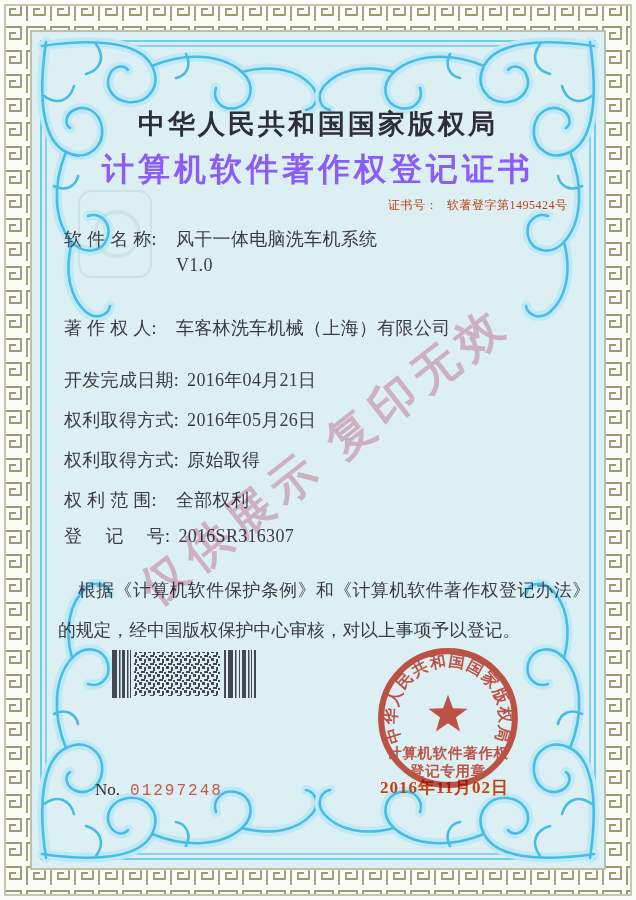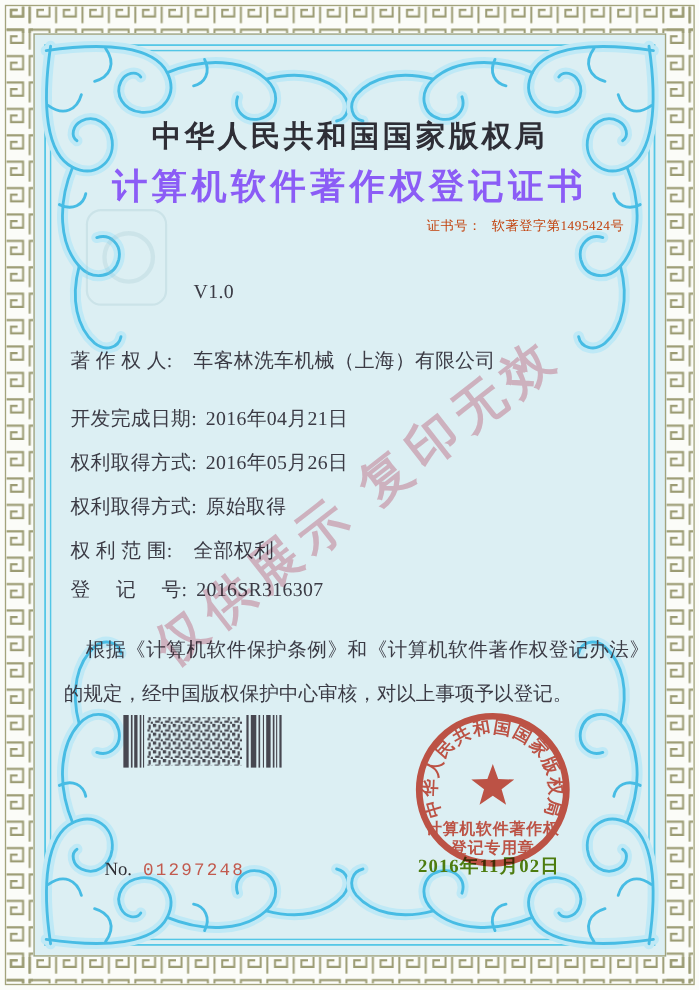--- a/index.html
+++ b/index.html
@@ -43,21 +43,21 @@
   .watermark{
     position:absolute;left:325px;top:455px;z-index:6;white-space:nowrap;
     transform:translate(-50%,-50%) rotate(-38deg);
     font-size:46px;letter-spacing:8px;font-weight:600;
     color:#e495a6;opacity:.62;mix-blend-mode:multiply;
   }
   .barcode{position:absolute;left:112px;top:650px;z-index:4;}
   .seal{position:absolute;left:372px;top:642px;z-index:7;mix-blend-mode:multiply;opacity:.88;}
   .seal-date{
     position:absolute;left:380px;top:776px;z-index:5;
-    font-size:17px;font-weight:600;letter-spacing:1px;color:#4d7c0f;
+    font-size:17px;font-weight:600;letter-spacing:1px;color:#c2410c;
   }
   .serial{position:absolute;left:95px;top:780px;z-index:4;font-size:17px;color:#2f2f35;}
   .serial .num{
     margin-left:10px;color:#c25a4e;letter-spacing:2px;
     font-family:"Liberation Mono","DejaVu Sans Mono",monospace;font-size:16px;
   }
 </style>
 </head>
 <body>
 
@@ -120,20 +120,23 @@
     <div class="emboss-ring"></div>
   </div>
 
   <div class="authority">中华人民共和国国家版权局</div>
   <div class="cert-title">计算机软件著作权登记证书</div>
 
   <div class="certno">
     <span>证书号：</span><span class="val">软著登字第1495424号</span>
   </div>
 
+  <div class="row r0">
+    <span class="lab">软 件 名 称:</span><span class="val">风干一体电脑洗车机系统</span>
+  </div>
   <div class="row r0b">
     <span>V1.0</span>
   </div>
   <div class="row r1">
     <span class="lab">著 作 权 人:</span><span class="val">车客林洗车机械（上海）有限公司</span>
   </div>
   <div class="row r2">
     <span class="lab">开发完成日期:</span><span class="val">2016年04月21日</span>
   </div>
   <div class="row r3">

